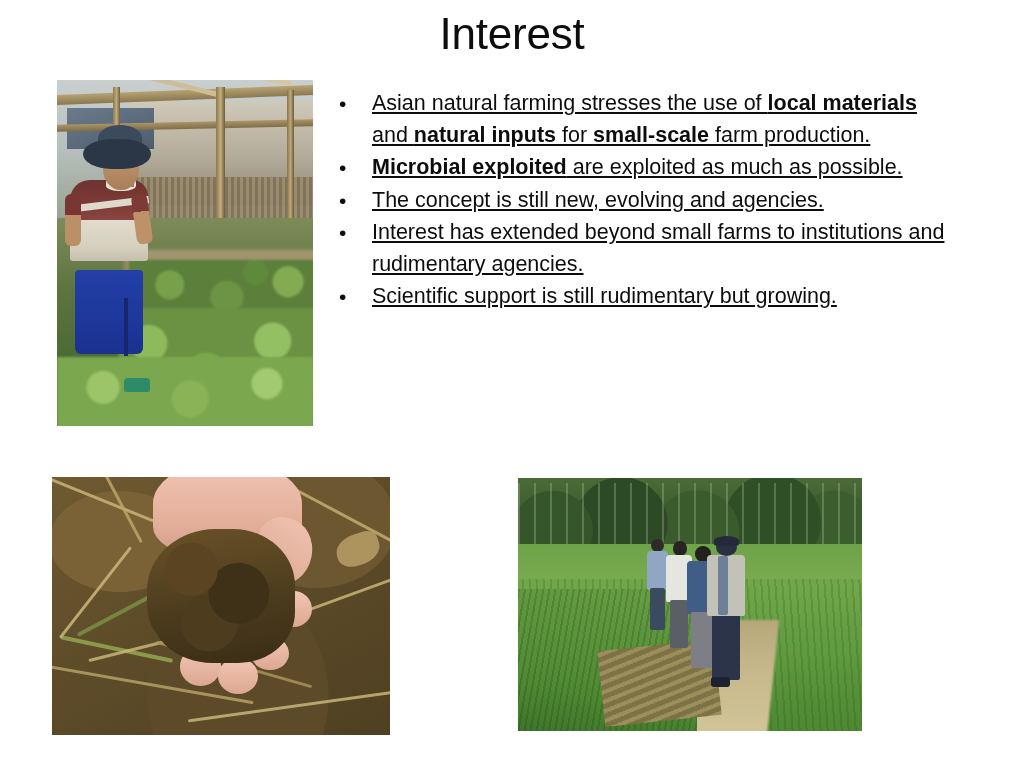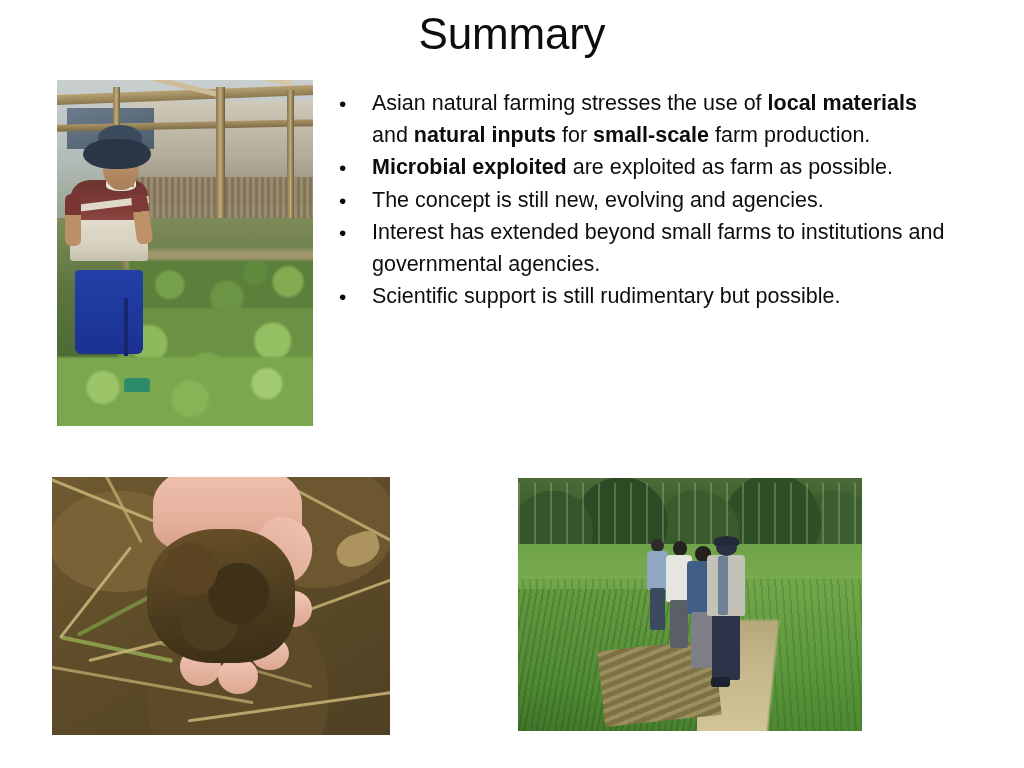--- a/index.html
+++ b/index.html
@@ -49,20 +49,21 @@
     width: 38px;
     flex: 0 0 38px;
     font-size: 21px;
     line-height: 31.5px;
     text-align: left;
     padding-left: 5px;
     box-sizing: border-box;
   }
   .bullet-text {
     flex: 1 1 auto;
+    text-decoration: underline;
   }
   .bullet-text b { font-weight: 700; }
 
   
   .photo {
     position: absolute;
     overflow: hidden;
     background: #6b6b5a;
   }
   #photo-farmer {
@@ -380,21 +381,21 @@
 
   
   .bottom-blank {
     position:absolute; left:0; top:736px; width:1024px; height:32px;
     background:#ffffff;
   }
 </style>
 </head>
 <body>
 
-<div id="slide-title">Summary</div>
+<div id="slide-title">Interest</div>
 
 <div class="photo" id="photo-farmer">
   <div class="layer sky"></div>
   <div class="layer building"></div>
   <div class="layer roof-left"></div>
   <div class="layer fence"></div>
   <div class="layer beam-h1"></div>
   <div class="layer beam-h2"></div>
   <div class="layer beam-diag1"></div>
   <div class="layer beam-diag2"></div>
@@ -427,42 +428,42 @@
   <div class="bullet-row">
     <span class="bullet-mark">•</span>
     <span class="bullet-text">
       <span>Asian natural farming stresses the use of </span><b>local materials</b><span> and </span><b>natural inputs</b><span> for </span><b>small-scale</b><span> farm production.</span>
     </span>
   </div>
 
   <div class="bullet-row">
     <span class="bullet-mark">•</span>
     <span class="bullet-text">
-      <b>Microbial exploited</b><span> are exploited as farm as possible.</span>
+      <b>Microbial exploited</b><span> are exploited as much as possible.</span>
     </span>
   </div>
 
   <div class="bullet-row">
     <span class="bullet-mark">•</span>
     <span class="bullet-text">
       <span>The concept is still new, evolving and agencies.</span>
     </span>
   </div>
 
   <div class="bullet-row">
     <span class="bullet-mark">•</span>
     <span class="bullet-text">
-      <span>Interest has extended beyond small farms to institutions and governmental agencies.</span>
+      <span>Interest has extended beyond small farms to institutions and rudimentary agencies.</span>
     </span>
   </div>
 
   <div class="bullet-row">
     <span class="bullet-mark">•</span>
     <span class="bullet-text">
-      <span>Scientific support is still rudimentary but possible.</span>
+      <span>Scientific support is still rudimentary but growing.</span>
     </span>
   </div>
 
 </div>
 
 <div class="photo" id="photo-compost">
   <div class="layer base"></div>
   <div class="layer grass-1"></div>
   <div class="layer grass-2"></div>
   <div class="layer straw s1"></div>

